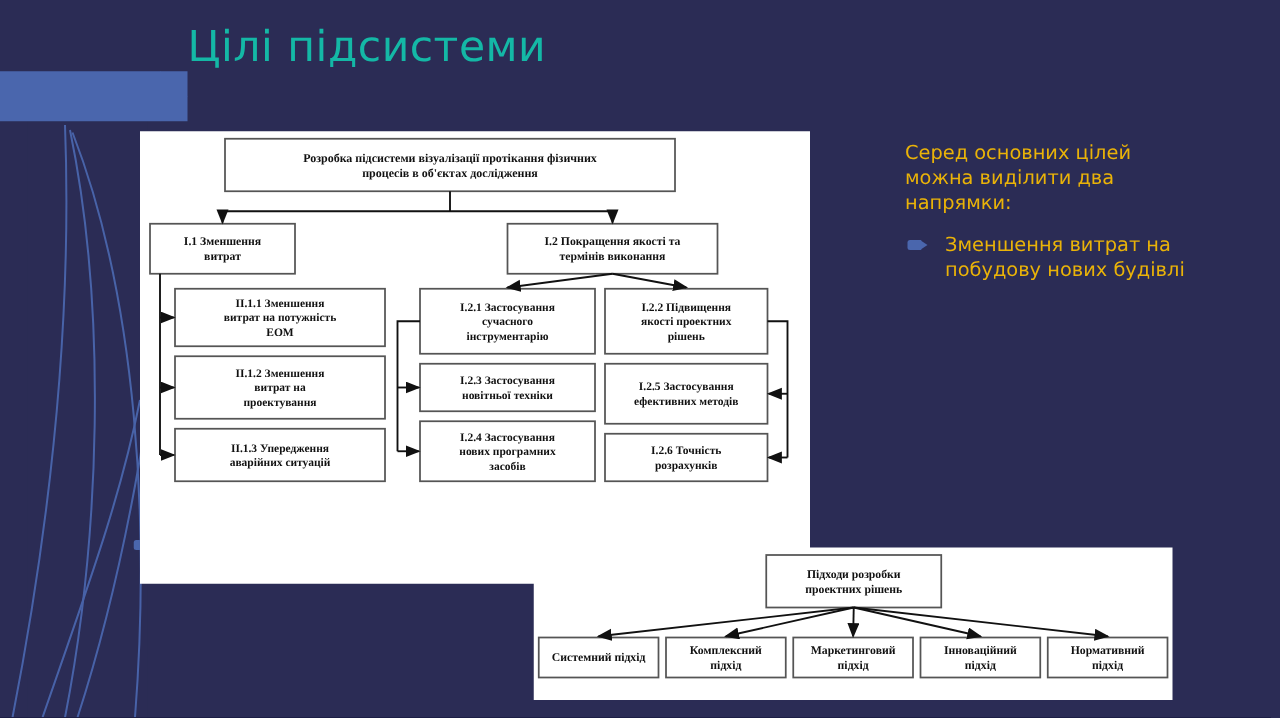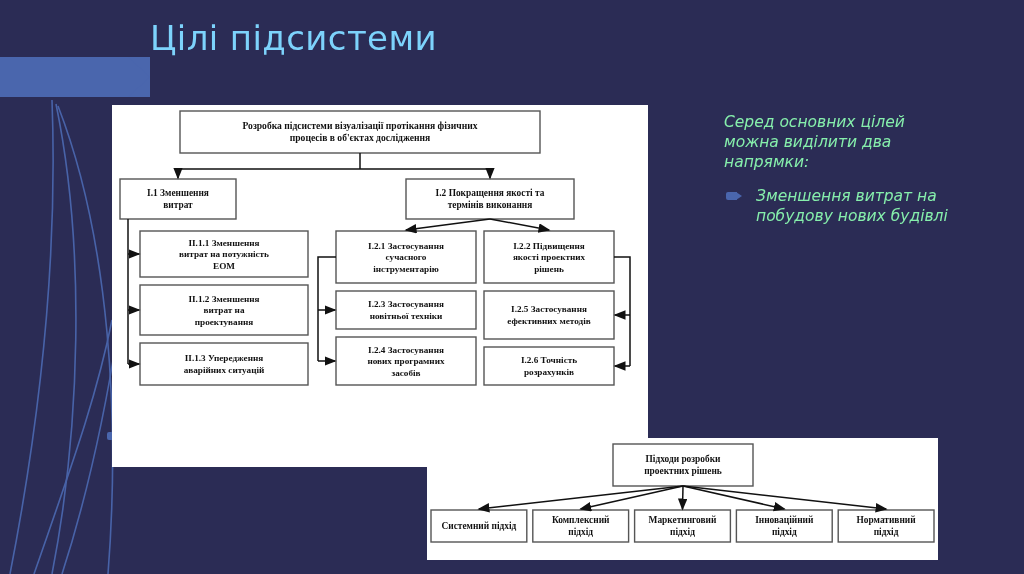--- a/index.html
+++ b/index.html
@@ -12,25 +12,25 @@
     background:linear-gradient(90deg,#56６fb4 0%,#4a66ad 55%,#3c5596 100%);}
   .bg-banner{position:absolute;left:0;top:57px;width:150px;height:40px;background:#4a66ad;}
   .bg-banner-tip{position:absolute;left:128px;top:57px;width:0;height:0;
     border-top:20px solid transparent;border-bottom:20px solid transparent;
     border-left:22px solid #4a66ad;}
   .bg-dark-left{position:absolute;left:22px;top:97px;width:96px;height:477px;background:#2b2c55;}
   .bg-curves{position:absolute;left:0;top:0;width:260px;height:574px;}
   
   .title{
     position:absolute;left:150px;top:18px;
-    color:#7dd3fc;font-size:34px;letter-spacing:.4px;
+    color:#14b8a6;font-size:34px;letter-spacing:.4px;
     font-family:"DejaVu Sans",sans-serif;font-weight:400;white-space:nowrap;
   }
   
-  .rightcol{position:absolute;left:724px;top:112px;width:230px;color:#86efac;font-style:italic;}
+  .rightcol{position:absolute;left:724px;top:112px;width:230px;color:#eab308;}
   .lead{font-size:15.5px;line-height:20px;font-family:"DejaVu Sans",sans-serif;}
   .blist{margin:14px 0 0 0;padding:0;list-style:none;}
   .blist li{position:relative;padding-left:32px;font-size:15.5px;line-height:20px;
     margin-bottom:14px;font-family:"DejaVu Sans",sans-serif;}
   .pennant{position:absolute;left:2px;top:6px;width:16px;height:8px;}
   .pennant i{position:absolute;left:0;top:0;width:11px;height:8px;background:#4a66ad;
     border-radius:2px 0 0 2px;display:block;}
   .pennant u{position:absolute;left:10px;top:0;width:0;height:0;display:block;
     border-top:4px solid transparent;border-bottom:4px solid transparent;
     border-left:6px solid #4a66ad;}

